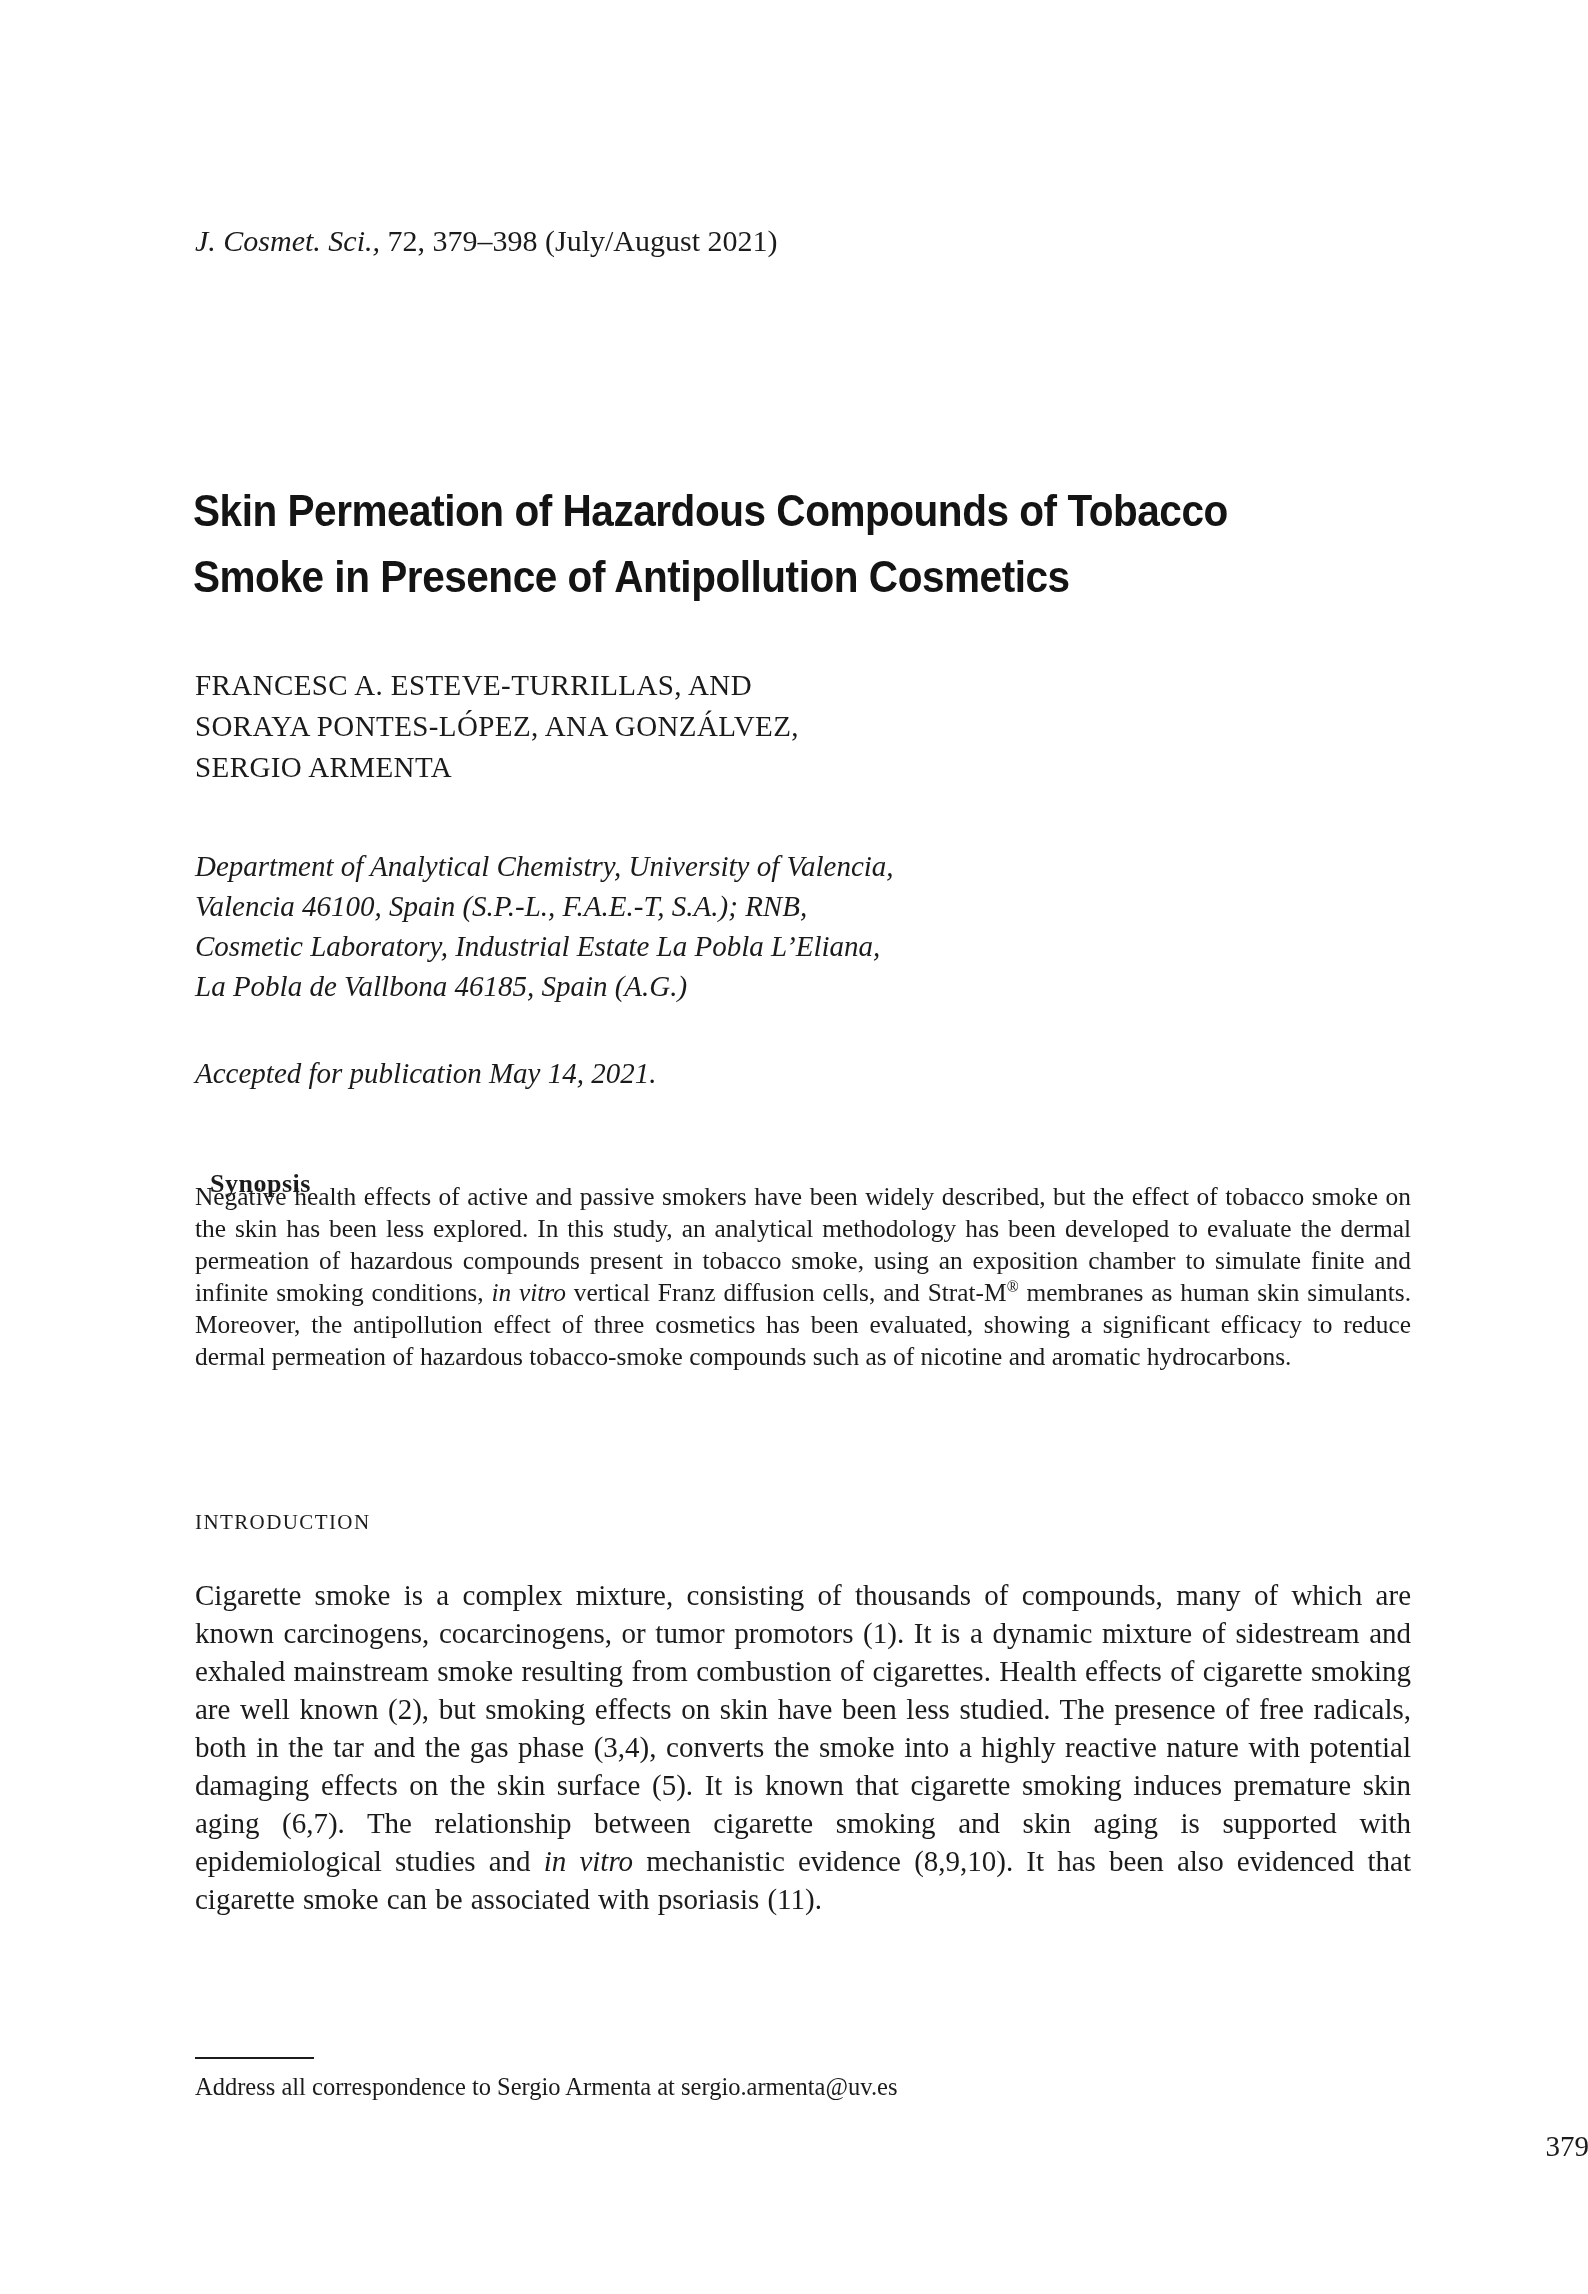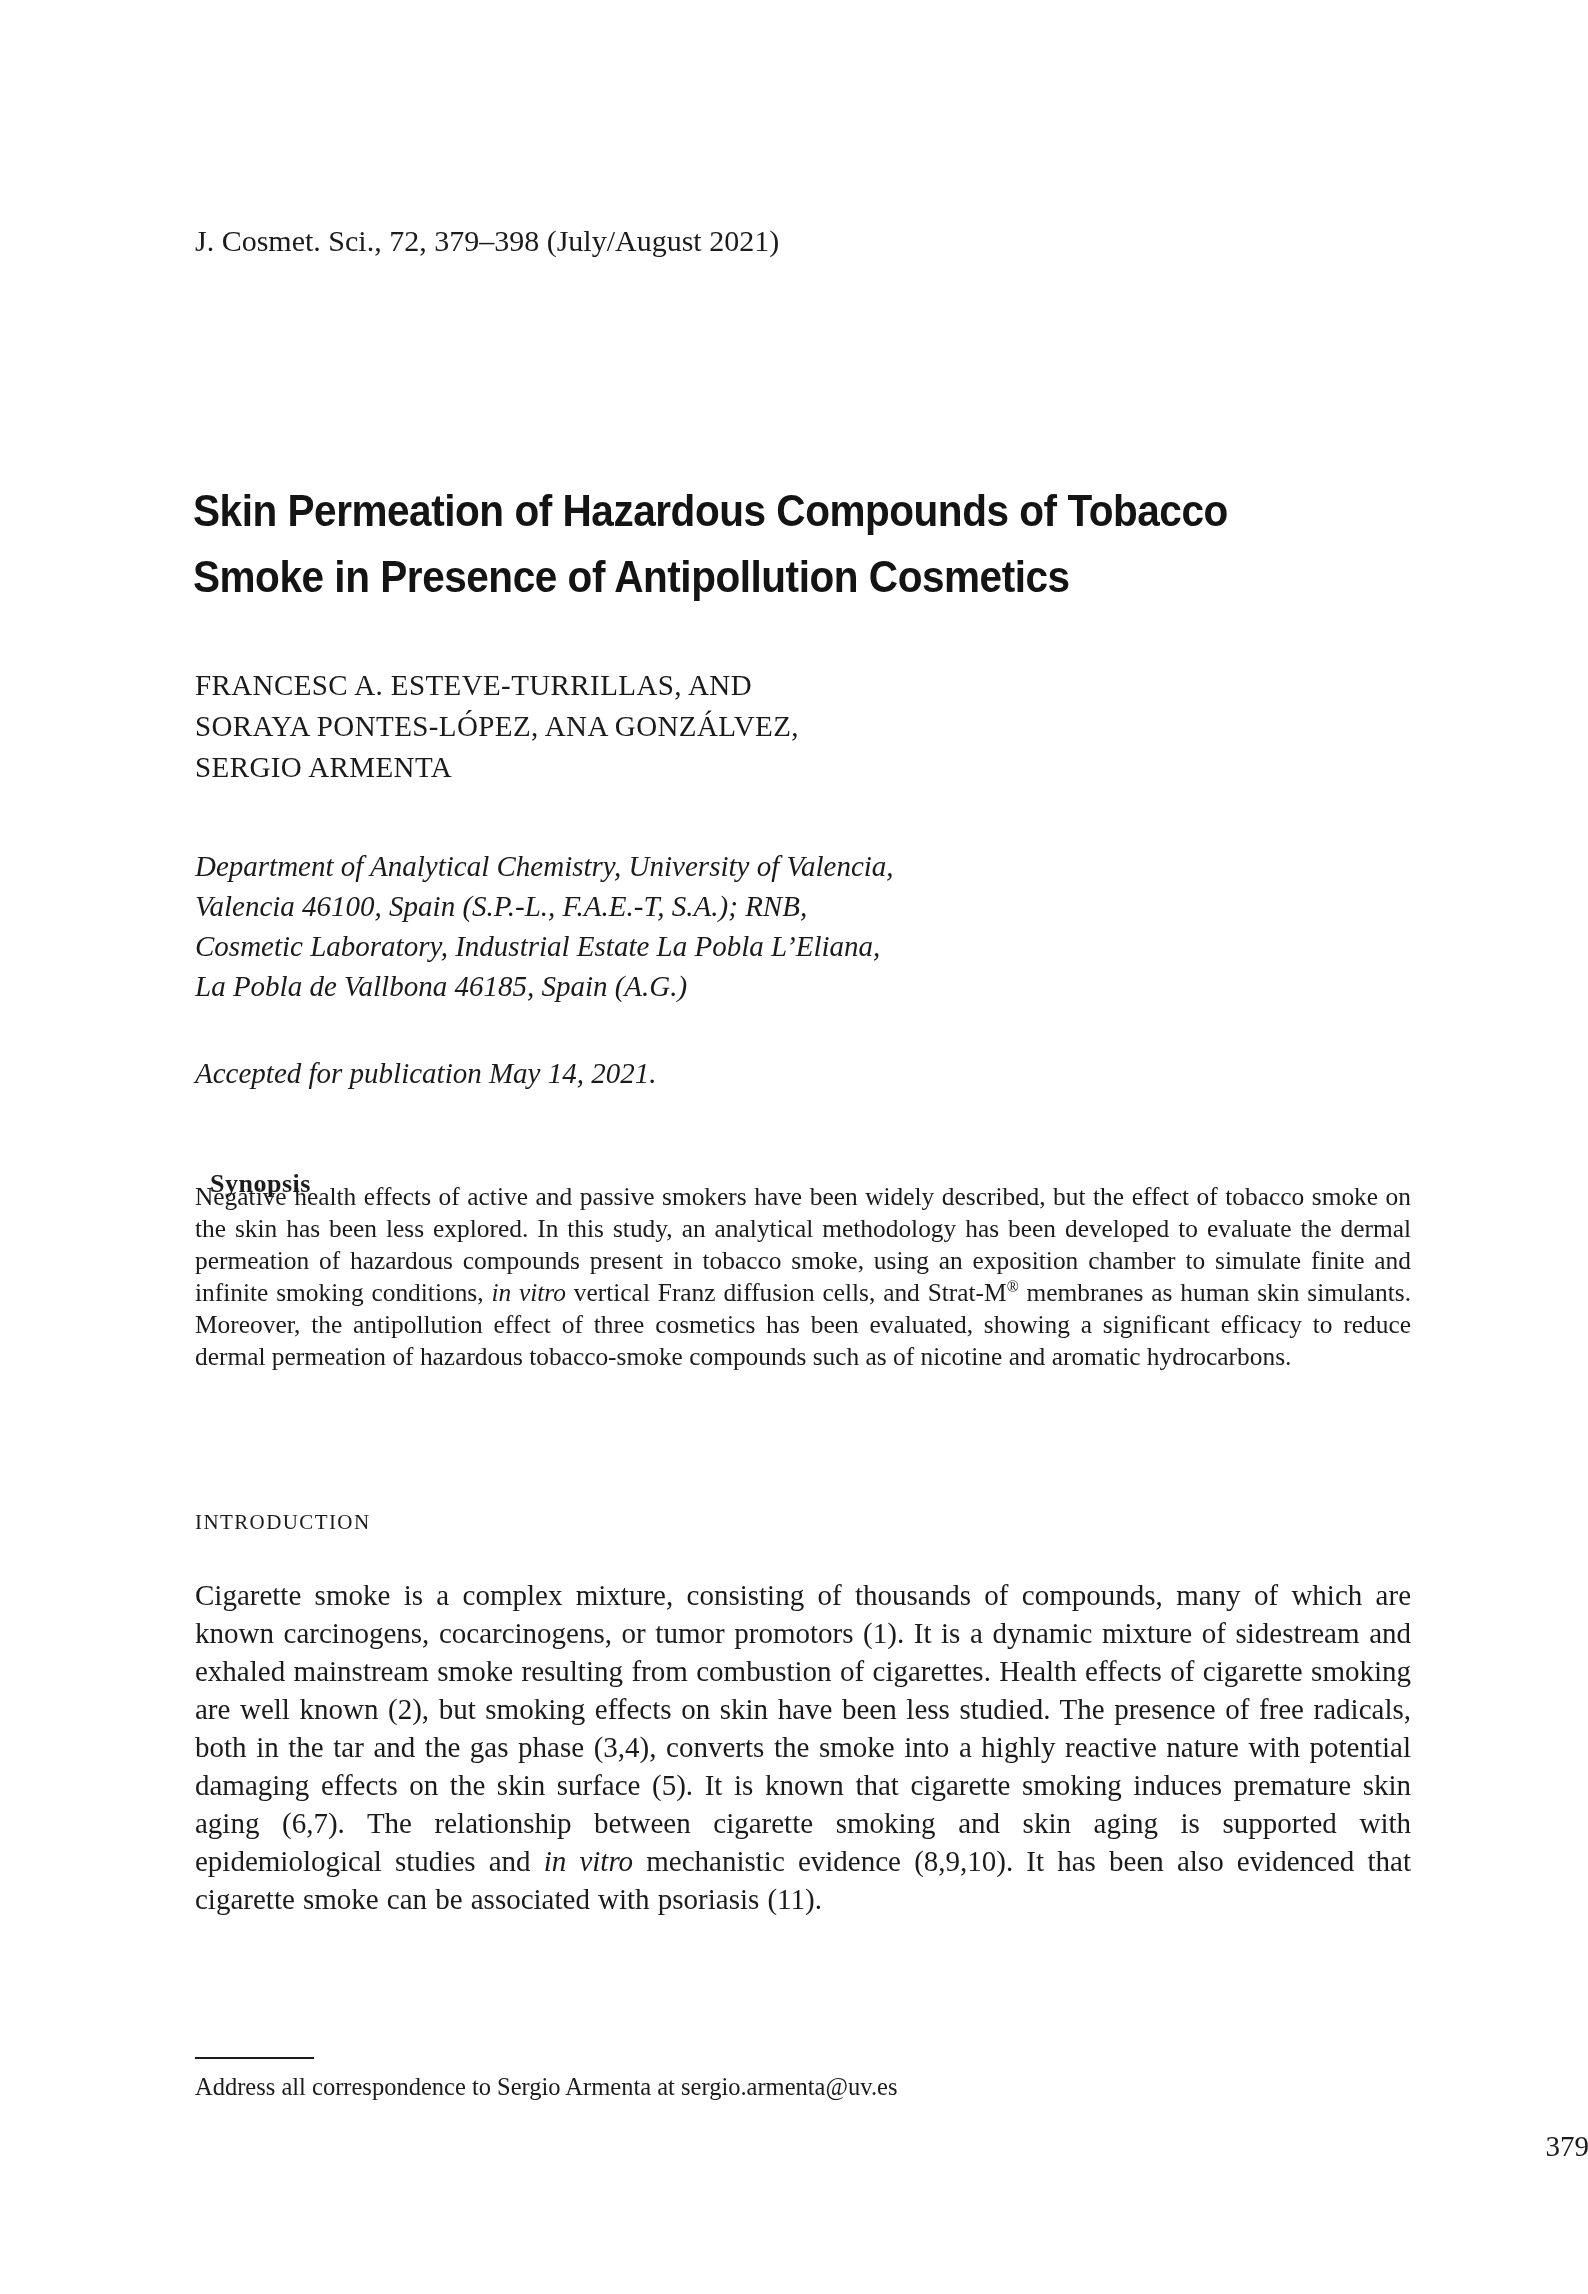--- a/index.html
+++ b/index.html
@@ -12,21 +12,21 @@
     color:#1b1b1b;
     font-family:"Liberation Serif", serif;
     overflow:hidden;
   }
   .abs{position:absolute;}
   .citation{
     left:195px; top:224px;
     font-size:30px;
     white-space:nowrap;
   }
-  .citation .jname{}
+  .citation .jname{font-style:italic;}
   .title{
     left:193px; top:478px;
     font-family:"Liberation Sans", sans-serif;
     font-weight:bold;
     font-size:45px;
     line-height:66px;
     letter-spacing:-0.5px;
     color:#141414;
     transform:scaleX(0.9);
     transform-origin:0 0;

